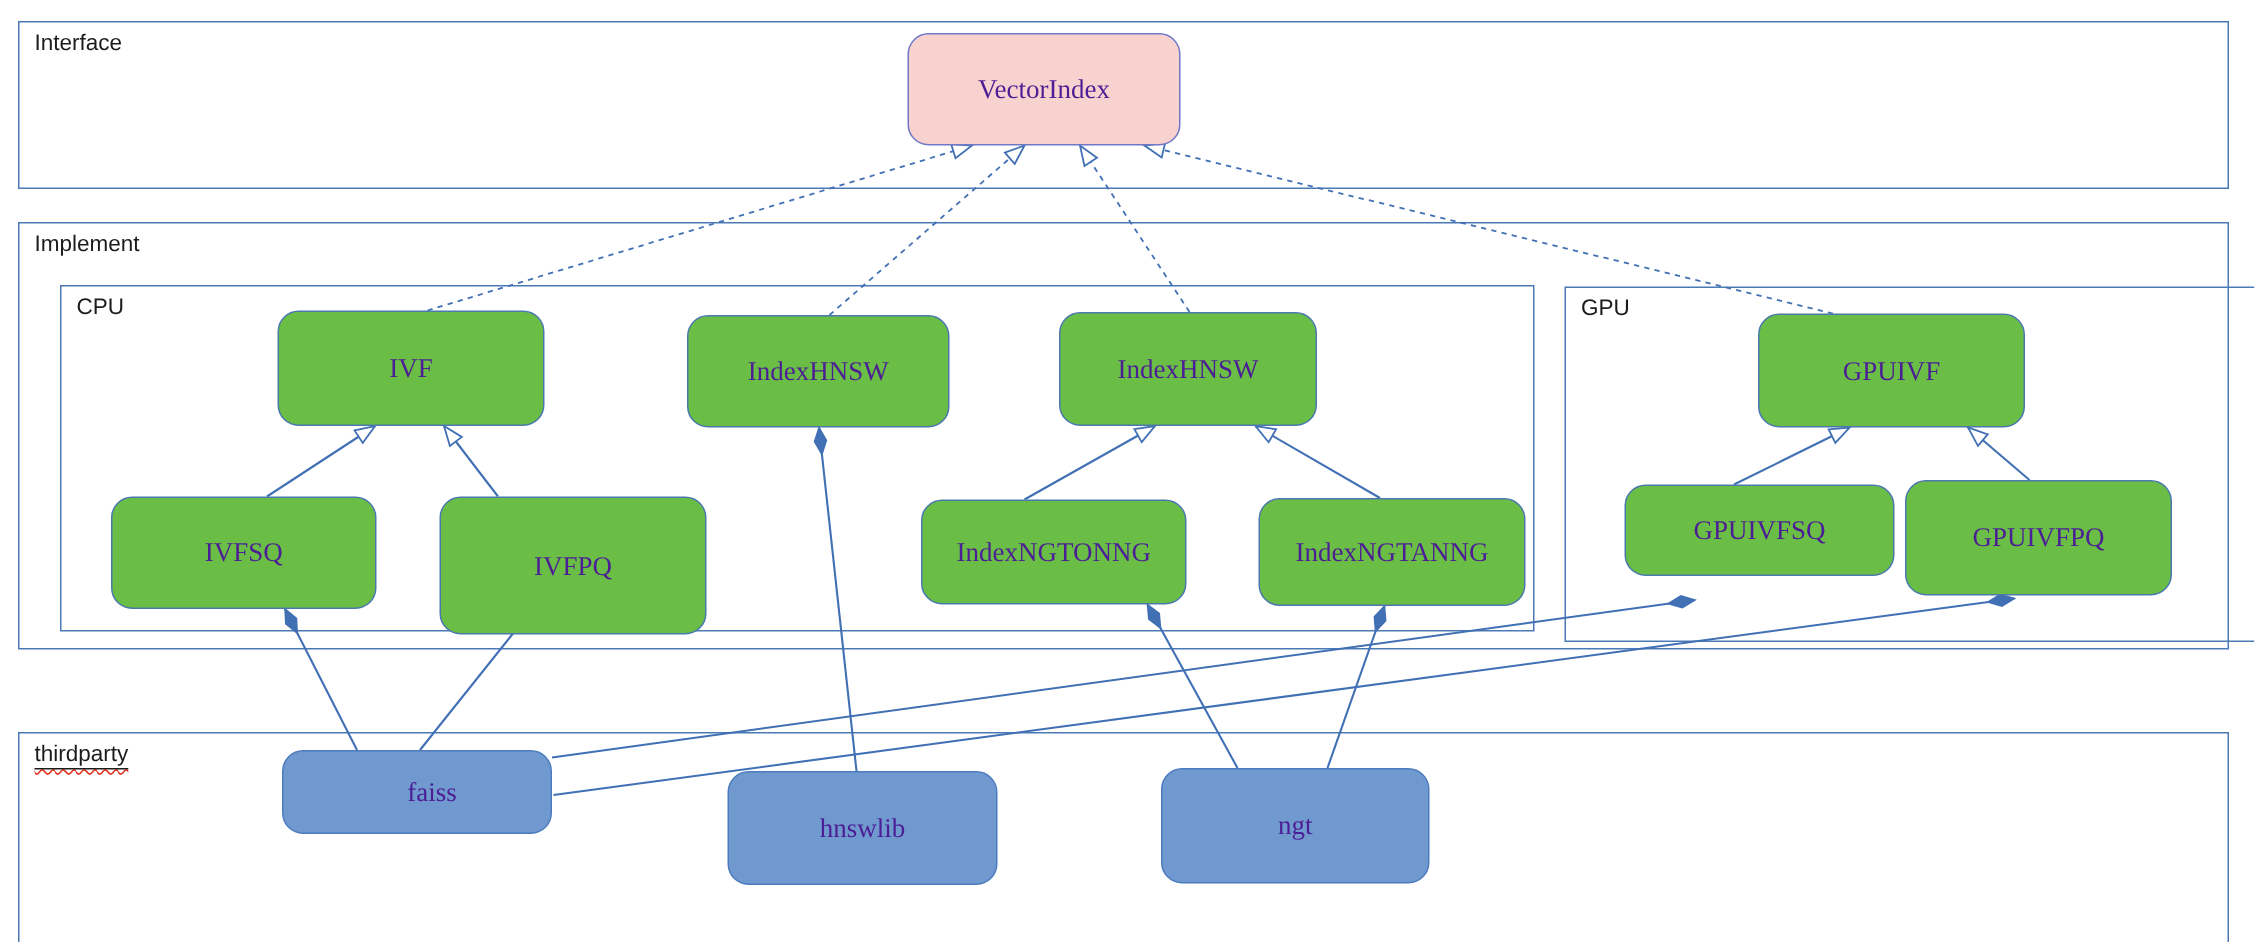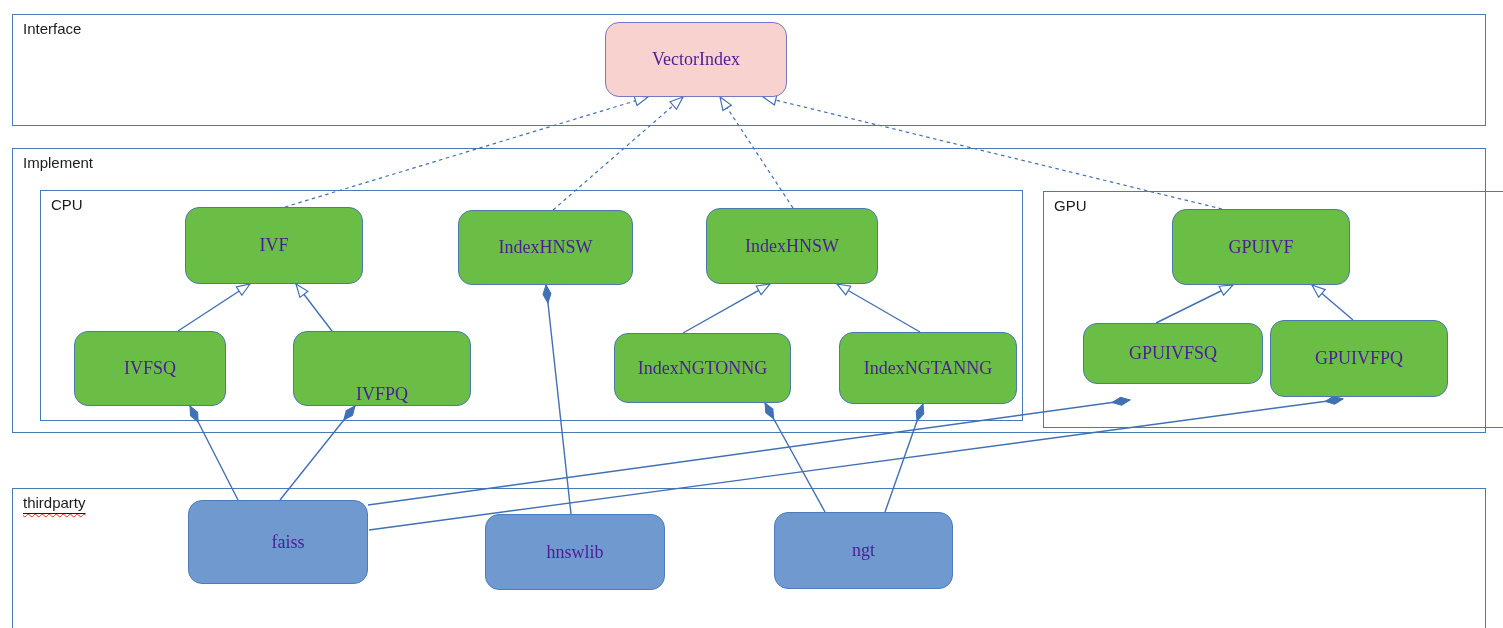--- a/index.html
+++ b/index.html
@@ -115,39 +115,39 @@
       </div>
       <div class="node green" style="left: 458px; top: 210px; width: 175px; height: 75px;">
         <span>IndexHNSW</span>
       </div>
       <div class="node green" style="left: 706px; top: 208px; width: 172px; height: 76px;">
         <span>IndexHNSW</span>
       </div>
       <div class="node green" style="left: 1172px; top: 209px; width: 178px; height: 76px;">
         <span>GPUIVF</span>
       </div>
-      <div class="node green" style="left: 74px; top: 331px; width: 152px; height: 75px;">
+      <div class="node green" style="left: 74px; top: 331px; width: 177px; height: 75px;">
         <span>IVFSQ</span>
       </div>
-      <div class="node green" style="left: 293px; top: 331px; width: 178px; height: 75px; align-items: flex-end;">
+      <div class="node green" style="left: 293px; top: 331px; width: 178px; height: 92px;">
         <span>IVFPQ</span>
       </div>
       <div class="node green" style="left: 614px; top: 333px; width: 177px; height: 70px;">
         <span>IndexNGTONNG</span>
       </div>
       <div class="node green" style="left: 827px; top: 332px; width: 178px; height: 72px; margin-left: 12px;">
         <span>IndexNGTANNG</span>
       </div>
       <div class="node green" style="left: 1083px; top: 323px; width: 180px; height: 61px;">
         <span>GPUIVFSQ</span>
       </div>
       <div class="node green" style="left: 1270px; top: 320px; width: 178px; height: 77px;">
         <span>GPUIVFPQ</span>
       </div>
-      <div class="node blue" style="left: 188px; top: 500px; width: 180px; height: 84px; padding-left: 20px;">
+      <div class="node blue" style="left: 188px; top: 500px; width: 180px; height: 56px; padding-left: 20px;">
         <span>faiss</span>
       </div>
       <div class="node blue" style="left: 774px; top: 512px; width: 179px; height: 77px;">
         <span>ngt</span>
       </div>
       <div class="node blue" style="left: 485px; top: 514px; width: 180px; height: 76px;">
         <span>hnswlib</span>
       </div>
     </div>
 </div>

